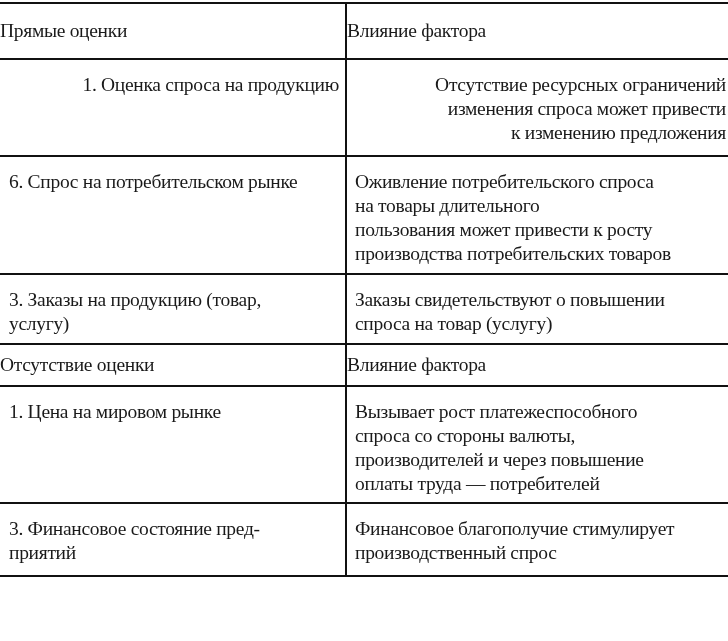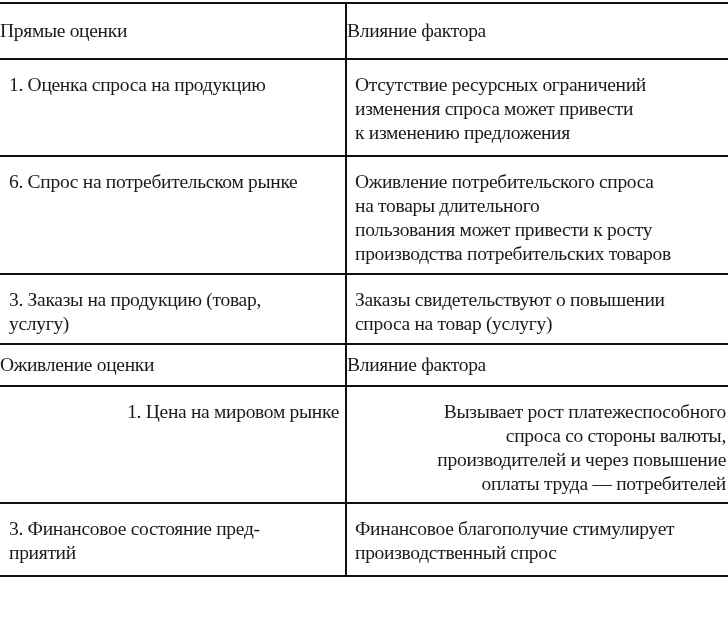--- a/index.html
+++ b/index.html
@@ -46,25 +46,25 @@
     table.factors tr.head td {
       text-align: left;
       height: 54px;
       vertical-align: middle;
       padding-left: 0;
       padding-right: 0;
     }
     table.factors tr.body td {
       padding-top: 13px;
     }
-    tr.r1 td { height: 82px; }
+    tr.r1 td { height: 82px; text-align: right; }
     tr.r2 td { height: 103px; }
     tr.r3 td { height: 55px; }
     tr.head2 td { height: 40px !important; }
-    tr.r4 td { height: 102px; text-align: right; }
+    tr.r4 td { height: 102px; }
     tr.r5 td { height: 57px; }
     tr.r6 td { height: 58px; }
     .line { display: block; white-space: nowrap; }
   </style>
 </head>
 <body>
 
 <table class="factors">
   <colgroup>
       <col class="c1">
@@ -100,21 +100,21 @@
       <td class="left">
         <span class="line">3. Заказы на продукцию (товар,</span>
         <span class="line">услугу)</span>
       </td>
       <td class="right">
         <span class="line">Заказы свидетельствуют о повышении</span>
         <span class="line">спроса на товар (услугу)</span>
       </td>
     </tr>
     <tr class="head head2">
-      <td class="left">Оживление оценки</td>
+      <td class="left">Отсутствие оценки</td>
       <td class="right">Влияние фактора</td>
     </tr>
     <tr class="body r4">
       <td class="left">
         <span class="line">1. Цена на мировом рынке</span>
       </td>
       <td class="right">
         <span class="line">Вызывает рост платежеспособного</span>
         <span class="line">спроса со стороны валюты,</span>
         <span class="line">производителей и через повышение</span>

